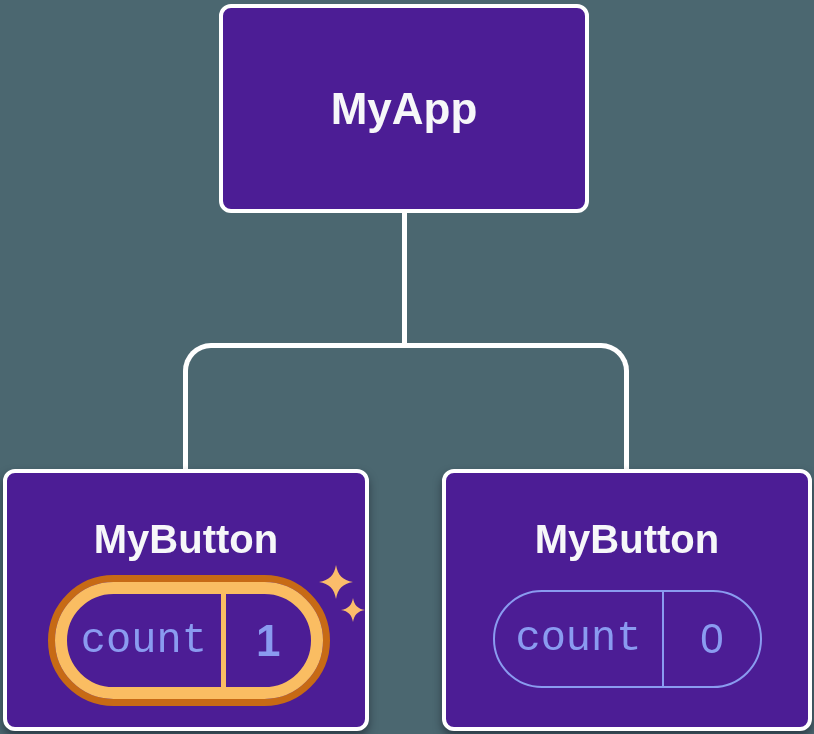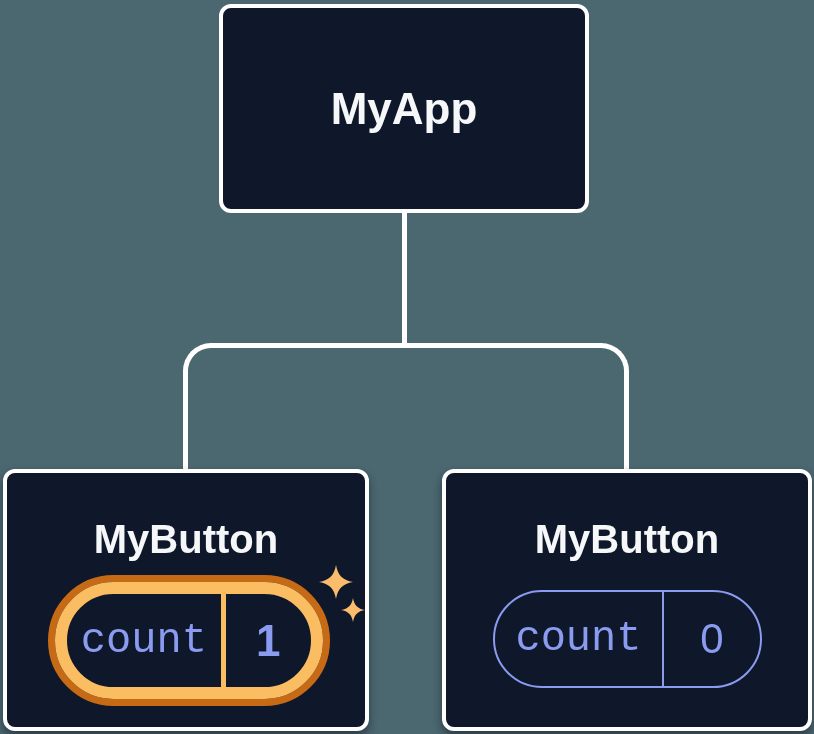--- a/index.html
+++ b/index.html
@@ -1,21 +1,21 @@
 <!DOCTYPE html>
 <html><head>
 <meta charset="utf-8">
 <style>
   html,body{margin:0;padding:0;background:#4B6770;}
   .canvas{
     position:relative;width:814px;height:734px;background:#4B6770;
     overflow:hidden;font-family:"Liberation Sans",sans-serif;
   }
   .node{
-    position:absolute;background:#0f172a;border:4px solid #FFFFFF;
+    position:absolute;background:#4c1d95;border:4px solid #FFFFFF;
     border-radius:12px;box-sizing:border-box;
   }
   .node-root{
     left:219px;top:4px;width:370px;height:209px;
     display:flex;align-items:center;justify-content:center;
   }
   .root-label{font-size:44px;font-weight:700;color:#F6F7F9;}
   .stem{position:absolute;left:402px;top:211px;width:5px;height:136px;background:#FFFFFF;}
   .bracket{
     position:absolute;left:183px;top:343px;width:446px;height:127px;

